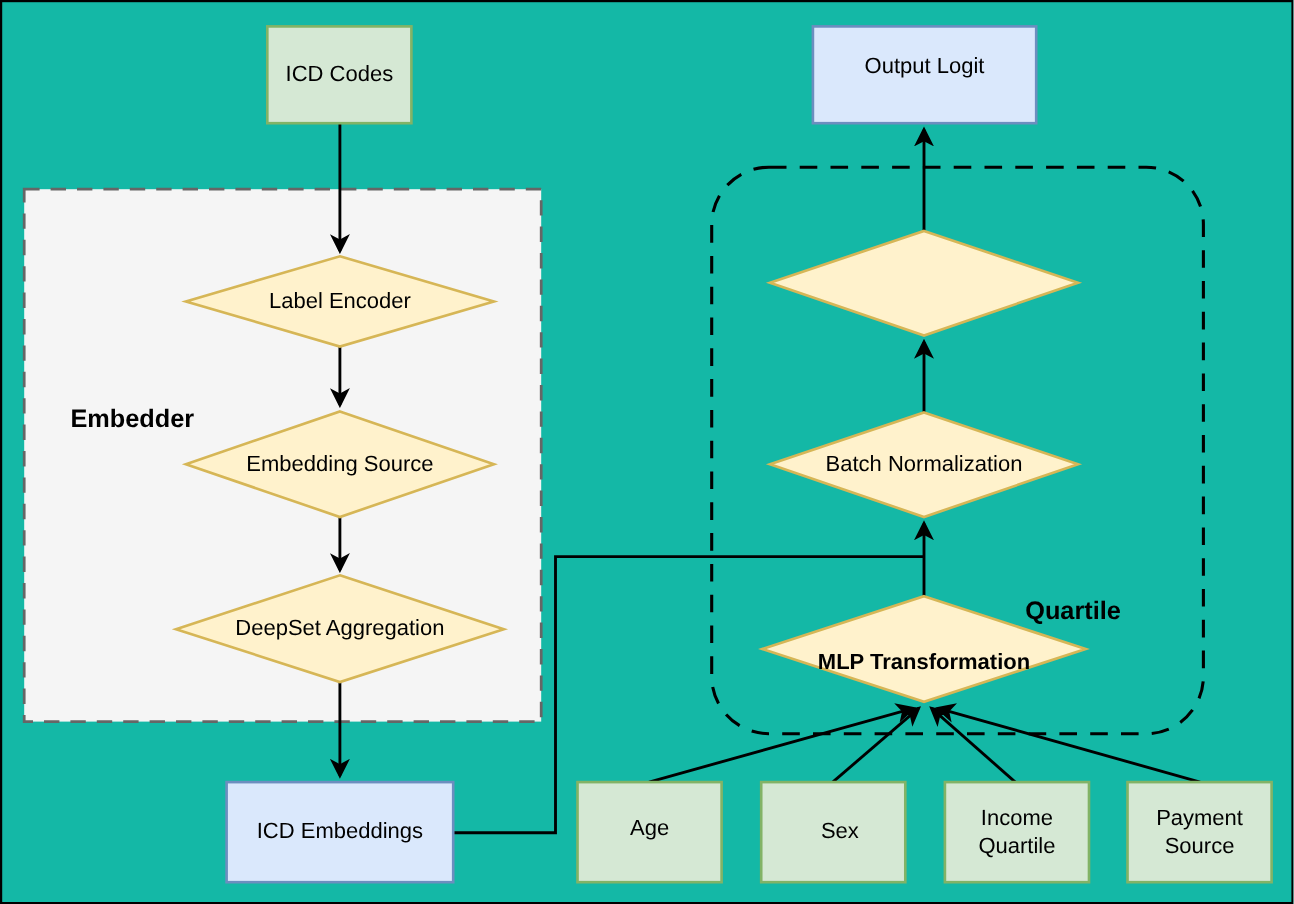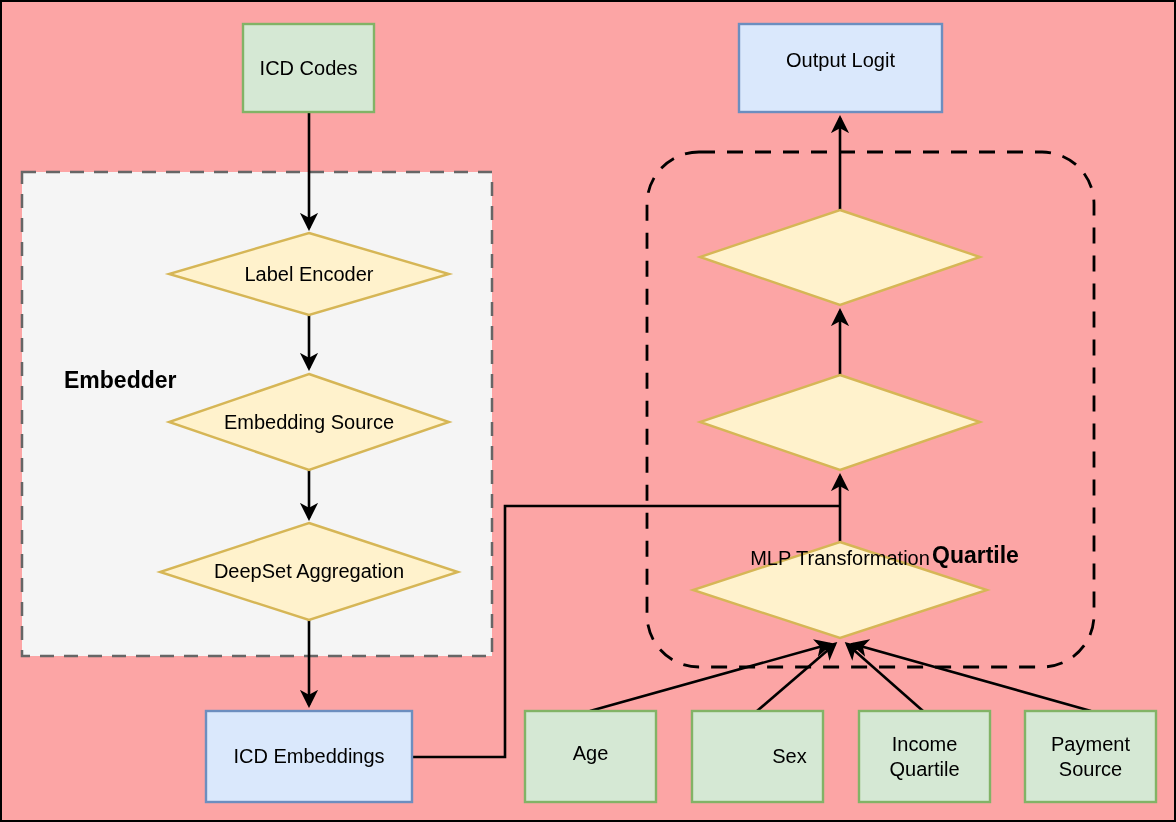--- a/index.html
+++ b/index.html
@@ -7,21 +7,21 @@
     padding: 0;
     background: #ffffff;
   }
   body {
     font-family: "Liberation Sans", sans-serif;
   }
   #canvas {
     position: relative;
     width: 1176px;
     height: 822px;
-    background: #fca5a5;
+    background: #14b8a6;
     border: 2px solid #000000;
     box-sizing: border-box;
     overflow: hidden;
   }
   svg.layer {
     position: absolute;
     left: 0;
     top: 0;
     width: 1176px;
     height: 822px;
@@ -120,26 +120,27 @@
 
   <div class="node-label" style="left:167px; top:372px; width:280px; height:96px;">Embedding Source</div>
 
   <div class="node-label" style="left:158px; top:521px; width:298px; height:97px;">DeepSet Aggregation</div>
 
   <div class="node-label" style="left:204px; top:709px; width:206px; height:91px;">ICD Embeddings</div>
 
   <div class="node-label" style="left:737px; top:22px; width:203px; height:72px;">Output Logit</div>
 
 
+  <div class="node-label" style="left:698px; top:373px; width:280px; height:95px;">Batch Normalization</div>
 
-  <div class="node-label" style="left:691px; top:508px; width:294px; height:96px;">MLP Transformation</div>
+  <div class="node-label" style="left:691px; top:552px; width:294px; height:96px;font-weight:bold;">MLP Transformation</div>
 
   <div class="node-label" style="left:523px; top:709px; width:131px; height:84px;">Age</div>
 
-  <div class="node-label" style="left:722px; top:709px; width:131px; height:91px;">Sex</div>
+  <div class="node-label" style="left:696px; top:709px; width:131px; height:91px;">Sex</div>
 
   <div class="node-label" style="left:857px; top:709px; width:131px; height:91px;">Income
 Quartile</div>
 
   <div class="node-label" style="left:1023px; top:709px; width:131px; height:91px;">Payment
 Source</div>
 
   <div class="group-label" style="left:62px; top:333px;">Embedder</div>
 
   <div class="group-label" style="left:930px; top:508px;">Quartile</div>

